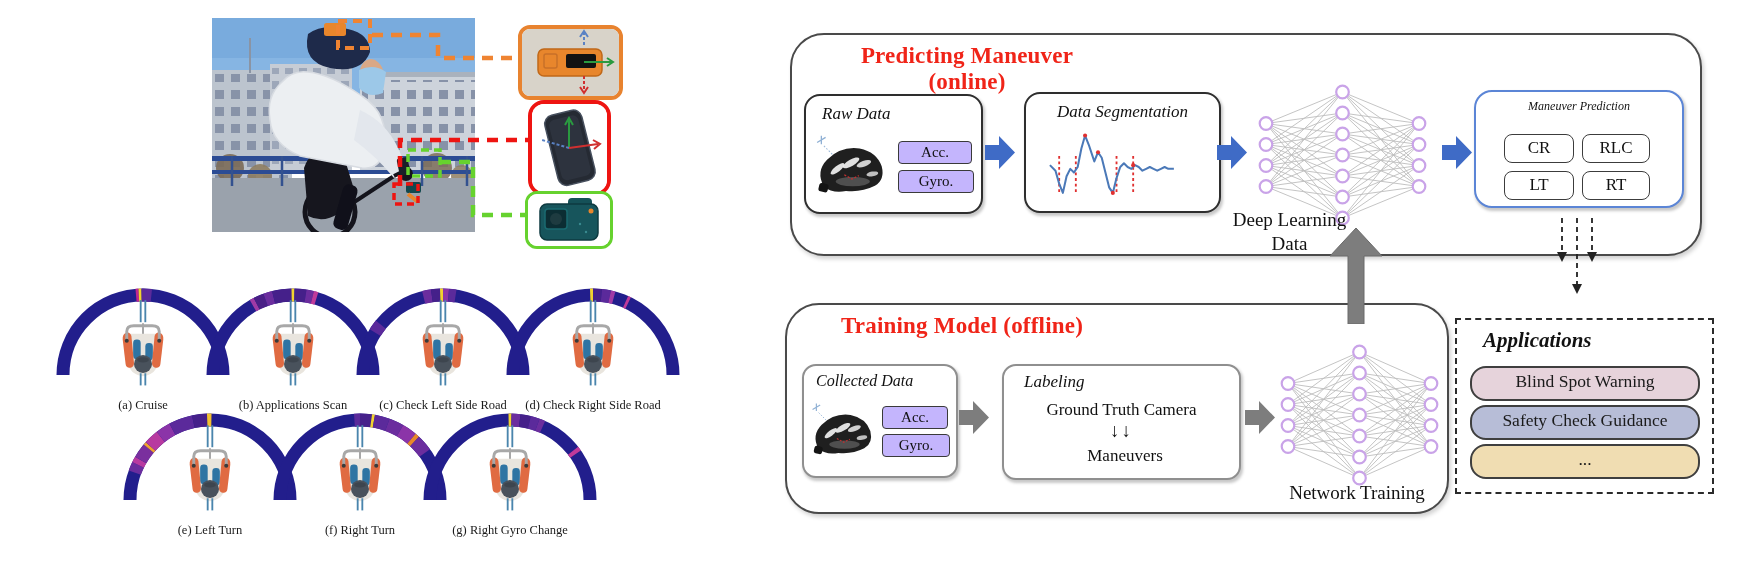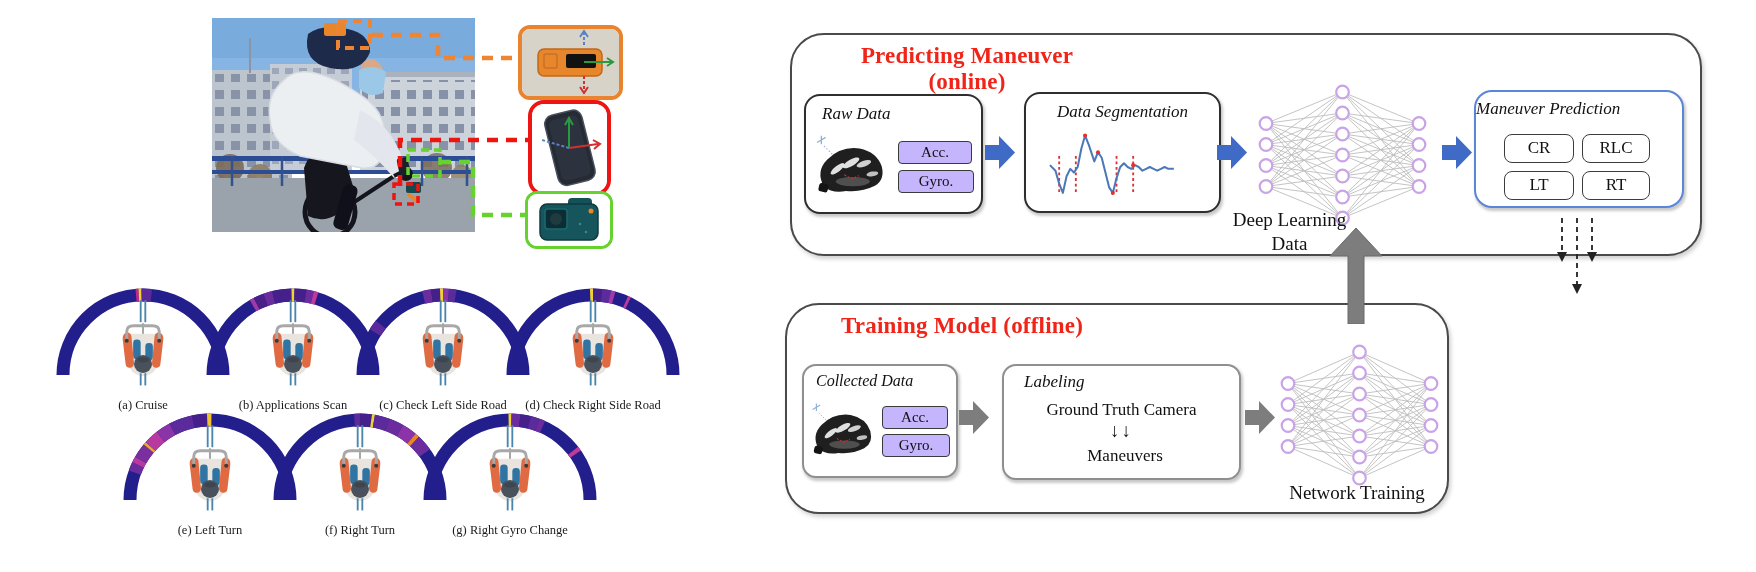--- a/index.html
+++ b/index.html
@@ -386,21 +386,21 @@
     <div class="nn-label" style="left:410px;top:173px;width:175px;">
       <div>Deep Learning</div>
       <div>Data</div>
     </div>
 
     <svg class="abs blue-arrow" style="left:650px;top:101px;" width="30" height="33" viewBox="0 0 30 33">
       <polygon points="0,9 14,9 14,0 30,16.5 14,33 14,24 0,24" fill="#3f6bc6"></polygon>
     </svg>
 
     <div class="flow-box" style="left:682px;top:55px;width:206px;height:114px;border-color:#5b85d6;border-radius:18px;">
-      <div class="box-title" style="left:0;right:0;top:7px;font-size:17px;">Maneuver Prediction</div>
+      <div class="box-title" style="left:0;right:0;top:7px;text-align:center;font-size:12px;">Maneuver Prediction</div>
       <div class="class-box" style="left:28px;top:42px;width:68px;height:27px;line-height:26px;">CR</div>
       <div class="class-box" style="left:106px;top:42px;width:66px;height:27px;line-height:26px;">RLC</div>
       <div class="class-box" style="left:28px;top:79px;width:68px;height:27px;line-height:26px;">LT</div>
       <div class="class-box" style="left:106px;top:79px;width:66px;height:27px;line-height:26px;">RT</div>
     </div>
   </div>
 
   <svg class="abs noevt" style="left:1548px;top:212px;z-index:7;" width="60" height="96" viewBox="0 0 60 96">
     <g stroke="#222" stroke-width="1.8" stroke-dasharray="5,4" fill="none">
       <line x1="14" y1="6" x2="14" y2="40"></line>
@@ -512,14 +512,20 @@
         <circle cx="87.5" cy="117" r="6.3" fill="#fff" stroke="#c9a3e8" stroke-width="2.2"></circle>
         <circle cx="87.5" cy="138" r="6.3" fill="#fff" stroke="#c9a3e8" stroke-width="2.2"></circle>
         <circle cx="159" cy="43.5" r="6.3" fill="#fff" stroke="#c9a3e8" stroke-width="2.2"></circle>
         <circle cx="159" cy="64.5" r="6.3" fill="#fff" stroke="#c9a3e8" stroke-width="2.2"></circle>
         <circle cx="159" cy="85.5" r="6.3" fill="#fff" stroke="#c9a3e8" stroke-width="2.2"></circle>
         <circle cx="159" cy="106.5" r="6.3" fill="#fff" stroke="#c9a3e8" stroke-width="2.2"></circle>
       </svg>
     <div class="nn-label" style="left:430px;top:176px;width:280px;font-size:19px;">Network Training</div>
   </div>
 
+  <div id="applications-box" style="left:1455px;top:318px;width:255px;height:172px;">
+    <div class="abs" style="left:26px;top:8px;font-weight:bold;font-style:italic;font-size:21px;color:#111;">Applications</div>
+    <div class="app-pill" style="left: 13px; top: 46px; width: 226px; height: 31px; background: rgb(230, 211, 219);">Blind Spot Warning</div>
+    <div class="app-pill" style="left: 13px; top: 85px; width: 226px; height: 31px; background: rgb(183, 189, 215);">Safety Check Guidance</div>
+    <div class="app-pill" style="left: 13px; top: 124px; width: 226px; height: 31px; background: rgb(240, 221, 178);">...</div>
+  </div>
 
 </div>
 
 </body></html>

